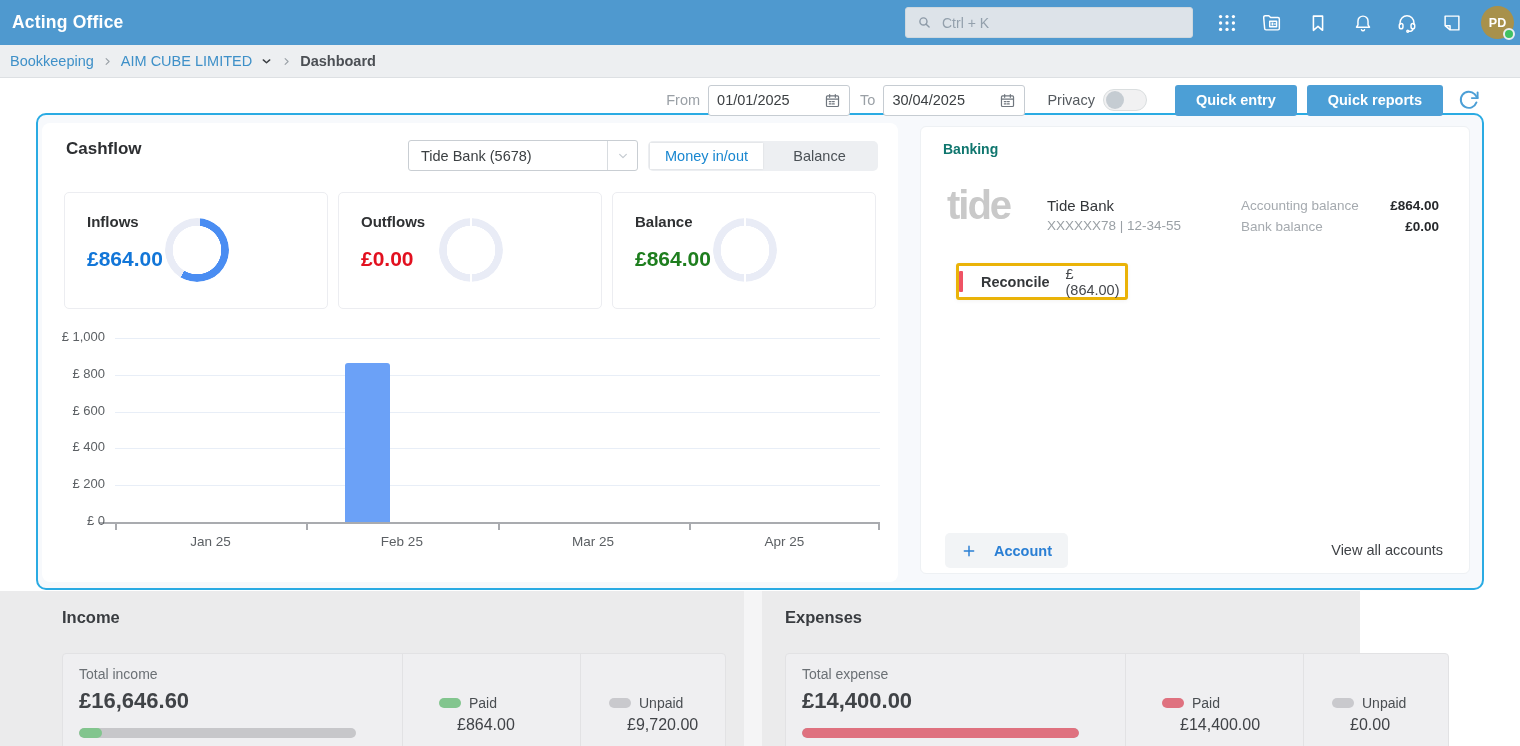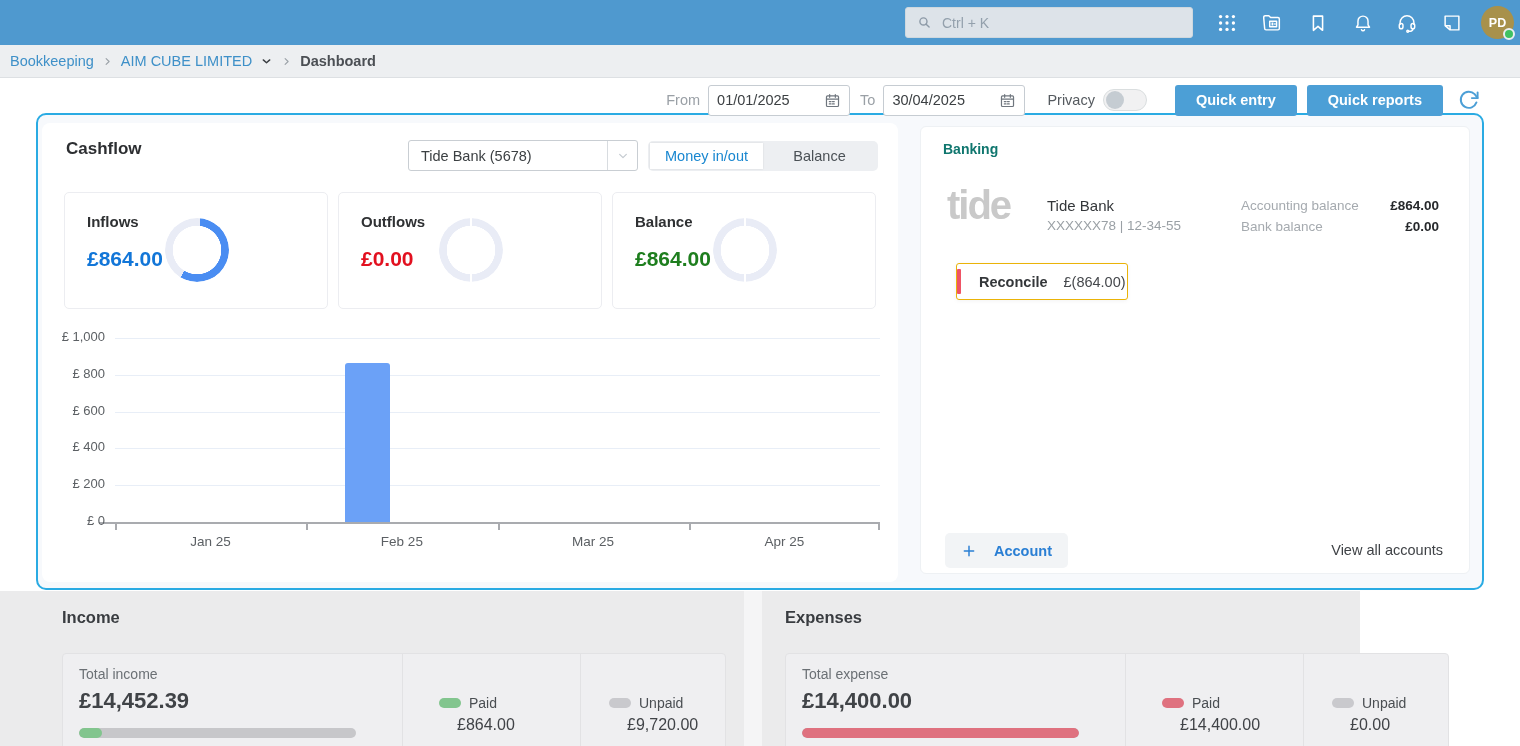--- a/index.html
+++ b/index.html
@@ -68,21 +68,21 @@
   .xlabel { position:absolute; top:196px; text-align:center; font-size:13.5px; color:#5c6064; }
 
   
   .bk-title { position:absolute; left:22px; top:14px; font-size:14px; font-weight:700; color:#0f766e; }
   .tide-logo { position:absolute; left:26px; top:56px; font-size:40px; font-weight:800; color:#c9c9c9; letter-spacing:-2px; line-height:44px; }
   .bk-name { position:absolute; left:126px; top:70px; font-size:15px; font-weight:400; color:#34373a; }
   .bk-acct { position:absolute; left:126px; top:91px; font-size:13.5px; color:#9aa0a5; }
   .bk-bal-label { position:absolute; left:320px; font-size:13.5px; color:#a5aaaf; }
   .bk-bal-value { position:absolute; right:30px; font-size:13.5px; font-weight:700; color:#26282b; text-align:right; }
   .r1 { top:71px; } .r2 { top:92px; }
-  .reconcile { position:absolute; left:35px; top:136px; width:172px; height:37px; background:#fff; border:1px solid #eab308; border-radius:3px; box-shadow:0 1px 4px rgba(0,0,0,.05); display:flex; align-items:center; cursor:pointer; }
+  .reconcile { position:absolute; left:35px; top:136px; width:172px; height:37px; background:#fff; border:3px solid #eab308; border-radius:3px; box-shadow:0 1px 4px rgba(0,0,0,.05); display:flex; align-items:center; cursor:pointer; }
   .reconcile-bar { position:absolute; left:0; top:5px; bottom:5px; width:4px; background:#ef5365; border-radius:1px; }
   .reconcile-label { margin-left:22px; font-size:14.5px; font-weight:700; color:#34373a; }
   .reconcile-value { margin-left:16px; font-size:14.5px; color:#45484c; }
   .add-account { position:absolute; left:24px; top:406px; height:35px; background:#f2f4f6; border-radius:5px; display:flex; align-items:center; padding:0 16px; gap:17px; color:#2a7fd4; font-size:14.5px; font-weight:700; cursor:pointer; }
   .view-all { position:absolute; right:26px; top:415px; font-size:14.5px; color:#3f4246; cursor:pointer; }
 
   
   .bottom { position:absolute; left:0; top:591px; width:1360px; height:155px; background:#ebebec; }
   .bottom-gap { position:absolute; left:744px; top:0; width:18px; height:155px; background:#f5f5f6; }
   .section { position:absolute; top:0; height:155px; }
@@ -105,20 +105,21 @@
   .pill-label { font-size:14px; color:#4a4e52; }
   .sub-value { position:absolute; top:62px; font-size:16px; color:#404347; }
   .v2 { left:54px; } .v3 { left:46px; }
 </style>
 </head>
 <body>
 
 <div id="app">
 
   <div class="topbar">
+    <div class="app-title">Acting Office</div>
     <div class="search">
       <span>
         <svg width="17" height="17" viewBox="0 0 24 24" fill="none" stroke="#8d9aa7" stroke-width="2" stroke-linecap="round">
             <circle cx="10.5" cy="10.5" r="5"></circle>
             <path d="M14.3 14.3L18.5 18.5"></path>
           </svg>
       </span>
       <span class="ph">Ctrl + K</span>
     </div>
     <div class="tb-icon" style="left:1216px">
@@ -315,21 +316,21 @@
   </div>
 
   <div class="bottom">
     <div class="bottom-gap"></div>
 
     <div class="section sec-income">
       <div class="sec-title ti1">Income</div>
       <div class="sum-card ca1">
         <div class="sum-col1">
           <div class="total-label">Total income</div>
-          <div class="total-value">£14,452.39</div>
+          <div class="total-value">£16,646.60</div>
           <div class="progress">
             <div class="progress-fill" style="width: 8.2%; background: rgb(130, 197, 142);"></div>
           </div>
         </div>
         <div class="sum-col2">
           <div class="pill-row p2">
             <span class="pill" style="background: rgb(130, 197, 142);"></span>
             <span class="pill-label">Paid</span>
           </div>
           <div class="sub-value v2">£864.00</div>

